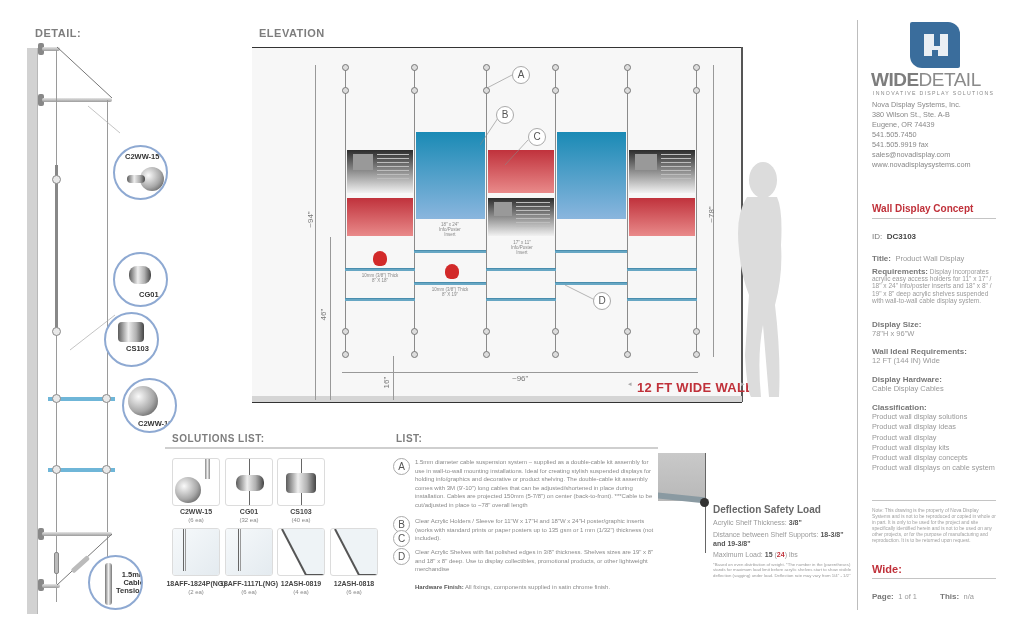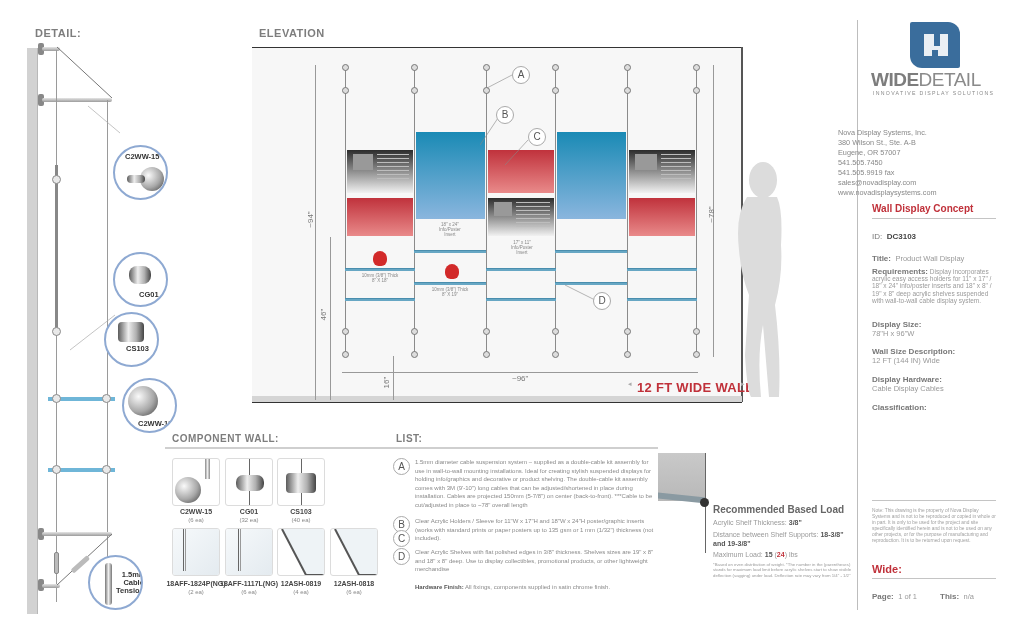--- a/index.html
+++ b/index.html
@@ -253,21 +253,21 @@
 
 <div class="abs" style="left:628px;top:380px;font-size:7px;color:#aaa;">◂</div>
 <div class="abs wall-label" style="left:637px;top:380px;">12 FT WIDE WALL</div>
 <div class="abs" style="left:741px;top:380px;font-size:7px;color:#aaa;">▸</div>
 
 <svg class="abs" style="left:725px;top:155px;" width="70" height="250">
   <ellipse cx="38" cy="25" rx="14" ry="18" fill="#dcdcdc"></ellipse>
   <path d="M22 42 Q10 60 14 95 Q16 120 24 140 L20 200 Q22 235 26 242 L36 242 Q32 200 38 170 L44 242 L54 242 Q56 200 50 150 Q58 120 56 90 Q58 55 52 42 Z" fill="#dcdcdc"></path>
 </svg>
 
-<div class="abs section-title" style="left:172px;top:433px;font-size:10px;">COMPONENT WALL:</div>
+<div class="abs section-title" style="left:172px;top:433px;font-size:10px;">SOLUTIONS LIST:</div>
 <div class="abs hr" style="left:165px;top:447px;width:215px;"></div>
 
 <div class="abs comp-box" style="left:172px;top:458px;width:48px;height:48px;">
   <div class="chrome-blob" style="left:2px;top:18px;width:26px;height:26px;"></div>
   <div class="abs" style="left:32px;top:0;width:5px;height:20px;background:linear-gradient(90deg,#888,#eee,#888);"></div>
 </div>
 <div class="abs comp-box" style="left:225px;top:458px;width:48px;height:48px;">
   <div class="abs" style="left:23px;top:0;width:1px;height:48px;background:#666;"></div>
   <div class="chrome-rect" style="left:10px;top:16px;width:28px;height:16px;border-radius:7px;"></div>
 </div>
@@ -325,64 +325,72 @@
 <div class="abs note-text" style="left:415px;top:548px;width:240px;">Clear Acrylic Shelves with flat polished edges in 3/8" thickness. Shelves sizes are 19" x 8" and 18" x 8" deep. Use to display collectibles, promotional products, or other lightweight merchandise</div>
 <div class="abs note-text" style="left:415px;top:583px;width:260px;">
   <b>Hardware Finish:</b> <span>All fixings, components supplied in satin chrome finish.</span>
 </div>
 
 <div class="abs" style="left:658px;top:453px;width:48px;height:48px;background:linear-gradient(#c9c9c9,#b8b8b8);">
   <div class="abs" style="left:0;top:42px;width:48px;height:6px;background:#8a9aa2;transform:skewY(6deg);"></div>
 </div>
 <div class="abs" style="left:705px;top:453px;width:1px;height:100px;background:#666;"></div>
 <div class="abs" style="left:700px;top:498px;width:9px;height:9px;border-radius:50%;background:#333;"></div>
-<div class="abs safety-title" style="left:713px;top:504px;">Recommended Based Load</div>
+<div class="abs safety-title" style="left:713px;top:504px;">Deflection Safety Load</div>
 <div class="abs safety-line" style="left:713px;top:519px;"><span>Acrylic Shelf Thickness:</span> <b>3/8"</b></div>
 <div class="abs safety-line" style="left:713px;top:530px;width:140px;line-height:9px;"><span>Distance between Shelf Supports:</span> <b>18-3/8" and 19-3/8"</b></div>
 <div class="abs safety-line" style="left:713px;top:551px;"><span>Maximum Load:</span> <b>15</b> (<span class="red">24</span>) <span>lbs</span></div>
 <div class="abs safety-fine" style="left:713px;top:562px;width:140px;">*Based on even distribution of weight. *The number in the (parentheses) stands for maximum load limit before acrylic shelves start to show visible deflection (sagging) under load. Deflection rate may vary from 1/4" - 1/2"</div>
 
 <div class="abs sidebar-divider" style="left:857px;top:20px;height:590px;"></div>
 
 <div class="abs logo-mark" style="left:910px;top:22px;width:50px;height:46px;">
   <svg width="50" height="46">
       <path d="M14 12 L24 12 L24 24 L30 24 L30 12 L38 12 L38 34 L28 34 L28 28 L22 28 L22 34 L14 34 Z" fill="#eaeff4"></path>
     </svg>
 </div>
 <div class="abs brand" style="left:871px;top:69px;"><b>WIDE</b><span>DETAIL</span></div>
 <div class="abs tagline" style="left:873px;top:90px;">INNOVATIVE DISPLAY SOLUTIONS</div>
-<div class="abs contact" style="left:838px;top:100px;margin-top:28px;">
+<div class="abs contact" style="left:872px;top:100px;">
   <div>Nova Display Systems, Inc.</div>
   <div>380 Wilson St., Ste. A-B</div>
-  <div>Eugene, OR 57007</div>
+  <div>Eugene, OR 74439</div>
   <div>541.505.7450</div>
   <div>541.505.9919 fax</div>
   <div>sales@novadisplay.com</div>
   <div>www.novadisplaysystems.com</div>
 </div>
 
 <div class="abs concept-title" style="left:872px;top:203px;">Wall Display Concept</div>
 <div class="abs rp-line" style="left:872px;top:218px;width:124px;"></div>
 <div class="abs" style="left:872px;top:225px;"><span class="rp-label" style="font-weight:normal;">ID:</span> <span class="rp-label" style="color:#444;">DC3103</span></div>
 <div class="abs" style="left:872px;top:247px;"><span class="rp-label">Title:</span> <span class="rp-value">Product Wall Display</span></div>
 <div class="abs rp-desc" style="left:872px;top:268px;width:128px;"><span class="rp-label">Requirements:</span> <span>Display incorporates acrylic easy access holders for 11" x 17" / 18" x 24" info/poster inserts and 18" x 8" / 19" x 8" deep acrylic shelves suspended with wall-to-wall cable display system.</span></div>
 <div class="abs" style="left:872px;top:320px;">
     <div class="rp-label">Display Size:</div>
     <div class="rp-value">78"H x 96"W</div>
   </div>
 <div class="abs" style="left:872px;top:347px;">
-    <div class="rp-label">Wall Size Description:</div>
+    <div class="rp-label">Wall Ideal Requirements:</div>
     <div class="rp-value">12 FT (144 IN) Wide</div>
   </div>
 <div class="abs" style="left:872px;top:375px;">
     <div class="rp-label">Display Hardware:</div>
     <div class="rp-value">Cable Display Cables</div>
   </div>
 <div class="abs" style="left:872px;top:403px;">
   <div class="rp-label">Classification:</div>
+  <div class="rp-class">
+    <div>Product wall display solutions</div>
+    <div>Product wall display ideas</div>
+    <div>Product wall display</div>
+    <div>Product wall display kits</div>
+    <div>Product wall display concepts</div>
+    <div>Product wall displays on cable system</div>
+  </div>
 </div>
 
 <div class="abs rp-line" style="left:872px;top:500px;width:124px;"></div>
 <div class="abs rp-note" style="left:872px;top:508px;width:126px;">Note: This drawing is the property of Nova Display Systems and is not to be reproduced or copied in whole or in part. It is only to be used for the project and site specifically identified herein and is not to be used on any other projects, or for the purpose of manufacturing and reproduction. It is to be returned upon request.</div>
 <div class="abs sheet-title" style="left:872px;top:563px;">Wide:</div>
 <div class="abs rp-line" style="left:872px;top:578px;width:124px;"></div>
 <div class="abs" style="left:872px;top:585px;"><span class="rp-label">Page:</span> <span class="rp-value">1 of 1</span></div>
 <div class="abs" style="left:940px;top:585px;"><span class="rp-label">This:</span> <span class="rp-value">n/a</span></div>
 
 </body></html>

